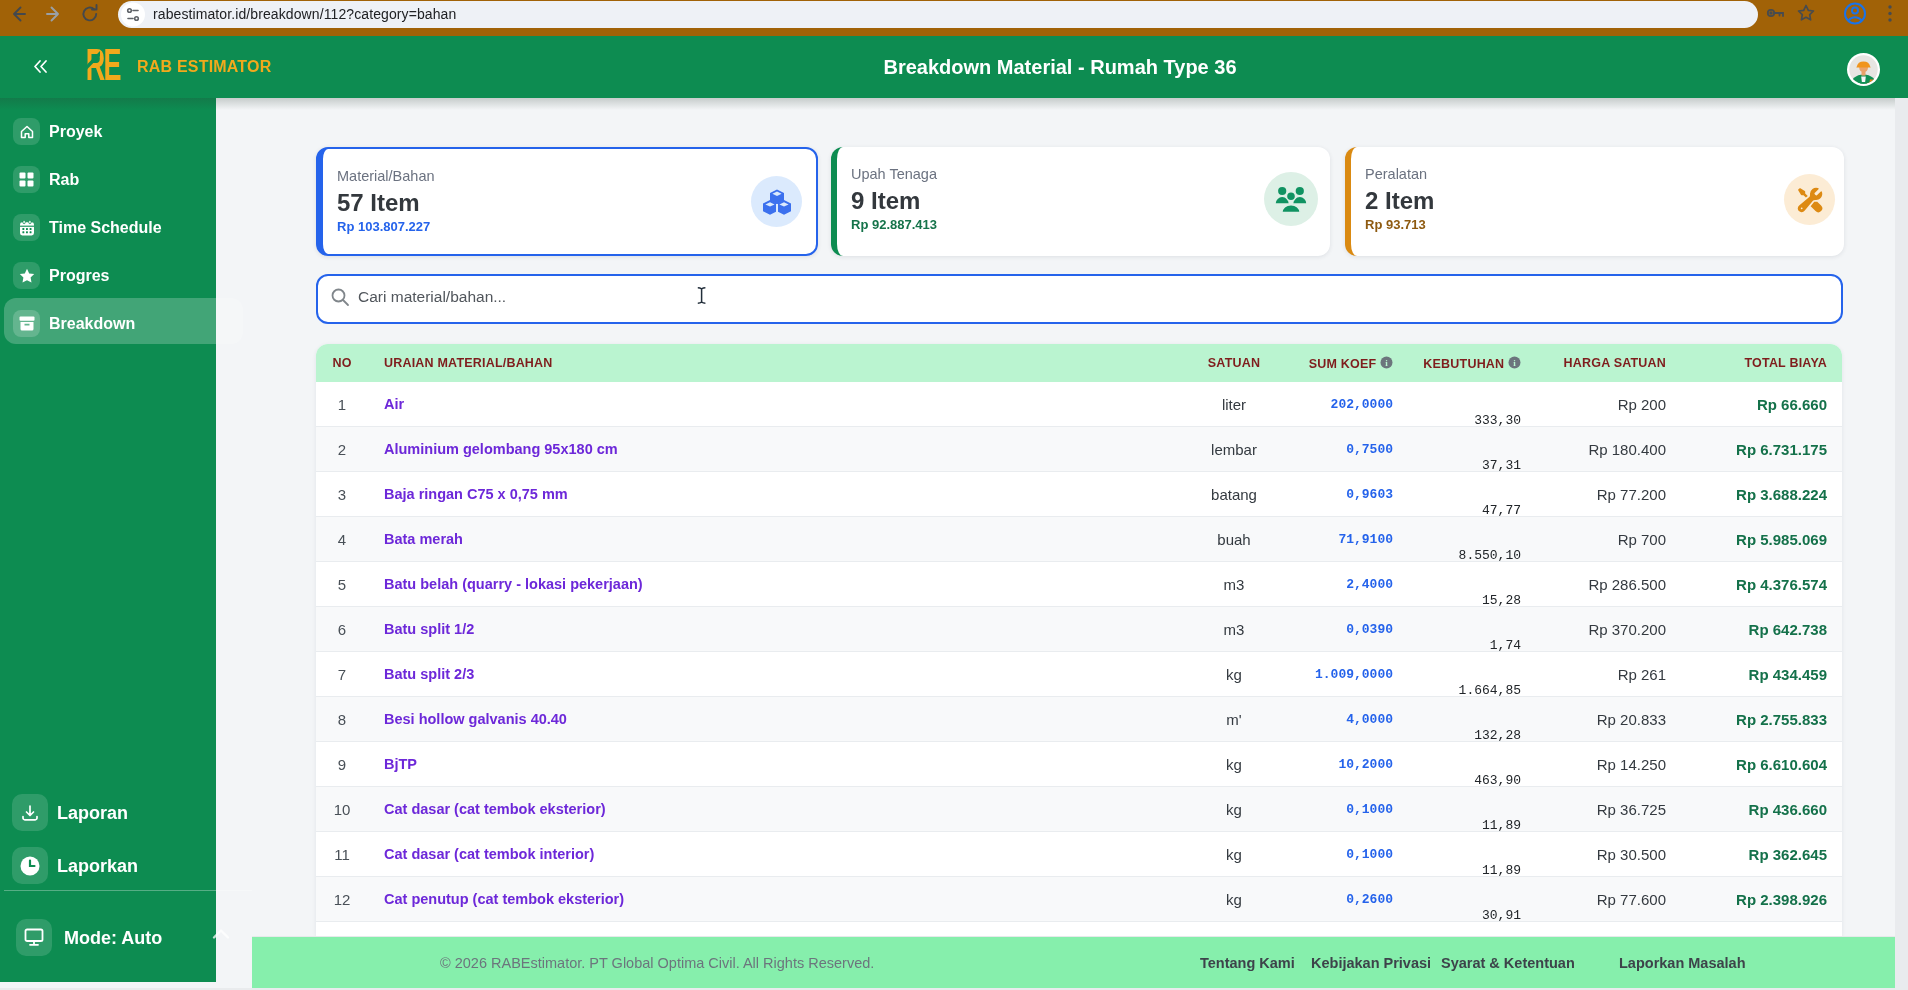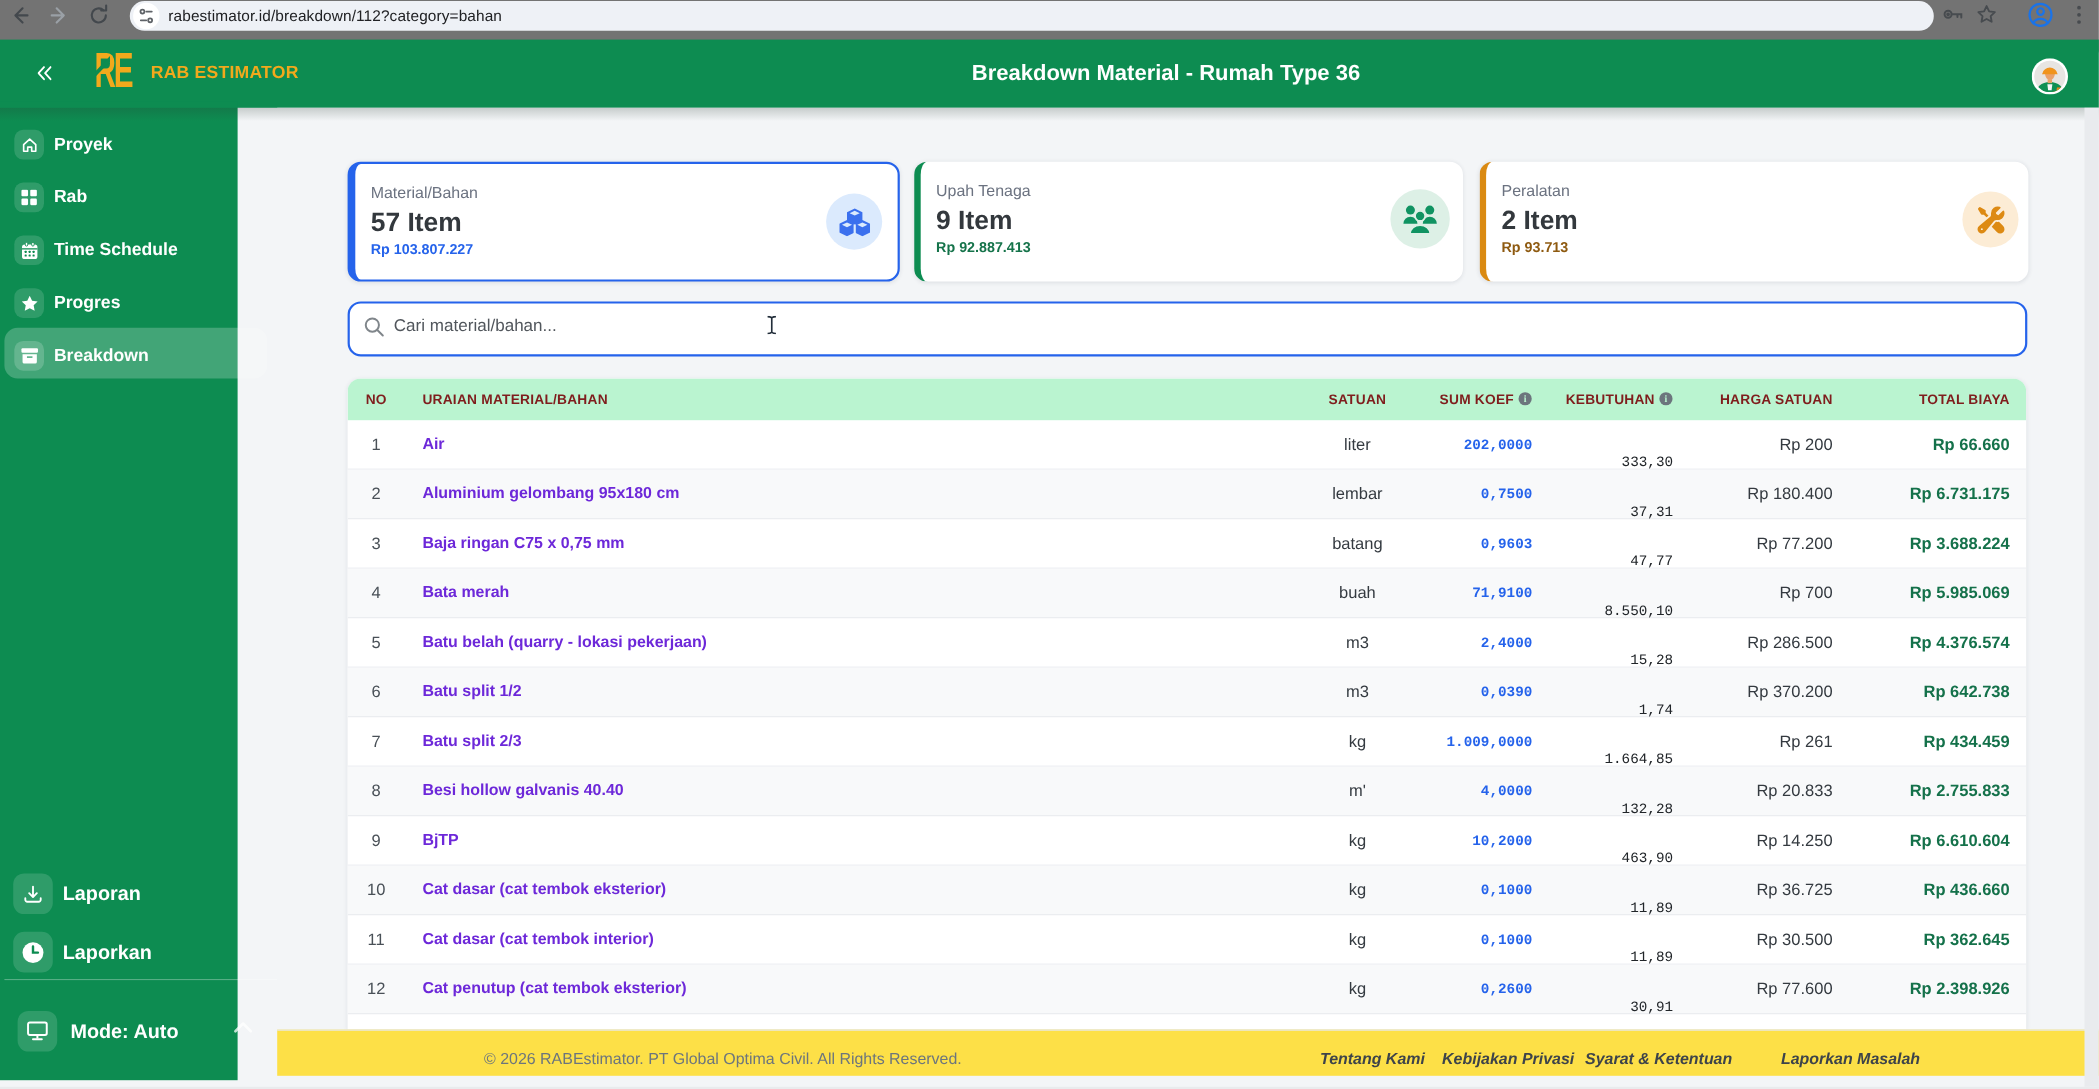--- a/index.html
+++ b/index.html
@@ -1,20 +1,20 @@
 <!DOCTYPE html>
 <html><head>
 <meta charset="utf-8">
 <style>
   * { margin:0; padding:0; box-sizing:border-box; }
   html,body { width:1908px; height:990px; overflow:hidden; font-family:"Liberation Sans", sans-serif; background:#f3f5f7; }
   .abs { position:absolute; }
 
   
-  #chrome { position:absolute; left:0; top:0; width:1908px; height:48px; background:#737373; border-bottom:1px solid #e9ebee; box-sizing:border-box; }
+  #chrome { position:absolute; left:0; top:0; width:1908px; height:48px; background:#a16207; border-bottom:1px solid #e9ebee; box-sizing:border-box; }
   #urlpill { position:absolute; left:118px; top:1px; width:1640px; height:27px; background:#eef1f6; border-radius:14px; }
   #urltext { position:absolute; left:153px; top:6px; font-size:14px; color:#202124; letter-spacing:0.1px; }
   .cicon { position:absolute; top:0; }
 
   
   #appheader { position:absolute; left:0; top:36px; width:1908px; height:62px; background:#0d8c51; }
   #hdrshadow { position:absolute; left:0; top:98px; width:1908px; height:12px; background:linear-gradient(180deg, rgba(40,60,50,0.22), rgba(40,60,50,0)); pointer-events:none; z-index:5;}
   #logotext { position:absolute; left:137px; top:58px; color:#f2a91c; font-size:16px; font-weight:bold; letter-spacing:0.2px;}
   #apptitle { position:absolute; left:810px; top:56px; width:500px; text-align:center; color:#ffffff; font-size:20px; font-weight:bold; }
 
@@ -46,23 +46,23 @@
   .row.alt { background:#f8f9fa; }
   .cell { position:absolute; top:0; height:45px; line-height:45px; font-size:15px; }
   .c-no { left:0; width:52px; text-align:center; color:#495057; }
   .c-name { left:68px; color:#6d28d9; font-weight:bold; font-size:14.5px; }
   .c-sat { left:858px; width:120px; text-align:center; color:#343a40; }
   .c-koef { right:449px; font-family:"Liberation Mono", monospace; font-size:13px; color:#2563eb; font-weight:bold;}
   .c-keb  { right:321px; font-family:"Liberation Mono", monospace; font-size:13px; color:#212529;margin-top:16px; }
   .c-harga{ right:176px; color:#343a40; }
   .c-total{ right:15px; color:#14714a; font-weight:bold; }
 
-  #footer { position:absolute; left:252px; top:936px; width:1656px; height:42px; background:#fde047; border-top:1px solid #e7e9eb; z-index:6;}
+  #footer { position:absolute; left:252px; top:936px; width:1656px; height:52px; background:#86efac; border-top:1px solid #e7e9eb; z-index:6;}
   #copyright { position:absolute; left:188px; top:18px; font-size:14.5px; color:#6c757d; }
-  .flink { position:absolute; top:18px; font-size:14.5px; font-weight:bold; color:#3d434a;font-style:italic; }
+  .flink { position:absolute; top:18px; font-size:14.5px; font-weight:bold; color:#3d434a; }
   #bottomstrip { position:absolute; left:0; top:988px; width:1908px; height:2px; background:#e9ebed; z-index:7;}
   #scrollbar { position:absolute; left:1895px; top:98px; width:13px; height:890px; background:#e9ebee; z-index:8;}
   
 </style>
 </head>
 <body>
 
 <div id="chrome">
   <svg class="cicon" style="left:0px" width="36" height="28" viewBox="0 0 36 28">
       <path d="M20.5 7.5 L14 14 L20.5 20.5 M14 14 H25" stroke="#43484d" stroke-width="1.9" fill="none" stroke-linecap="round" stroke-linejoin="round"></path>

